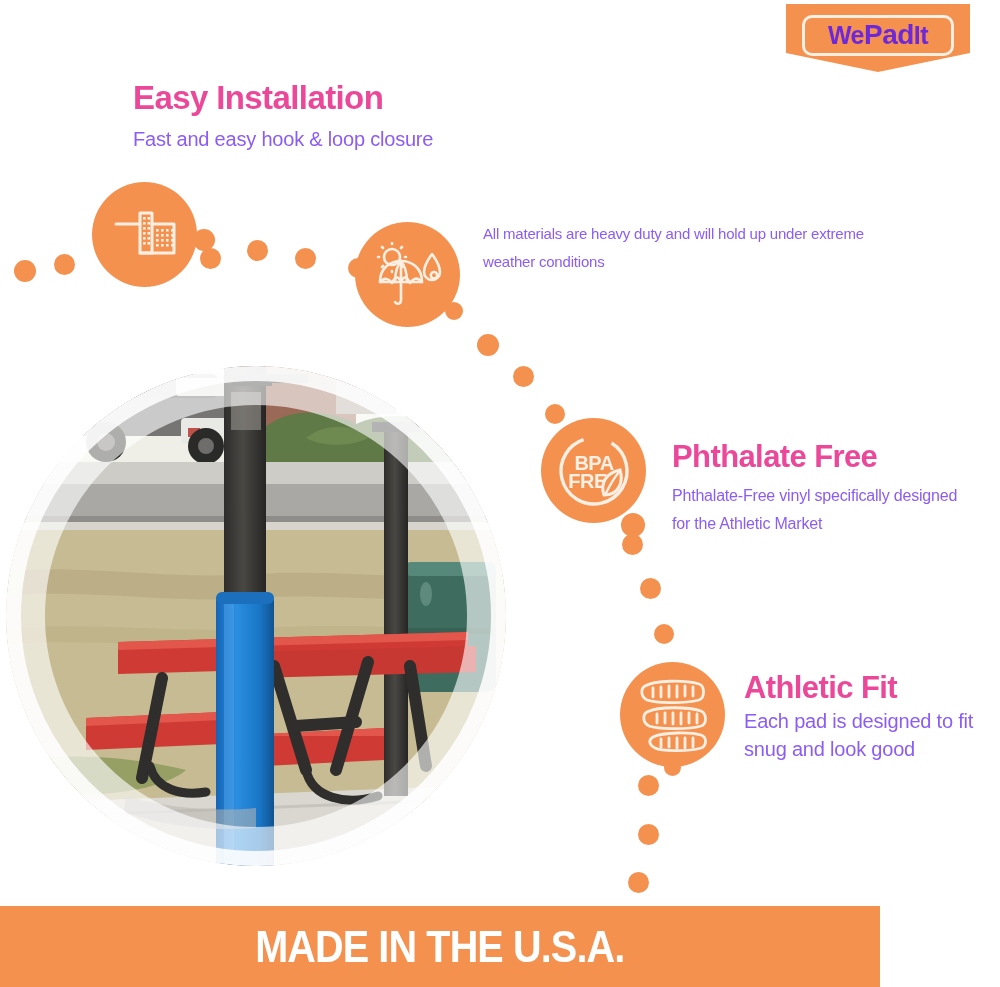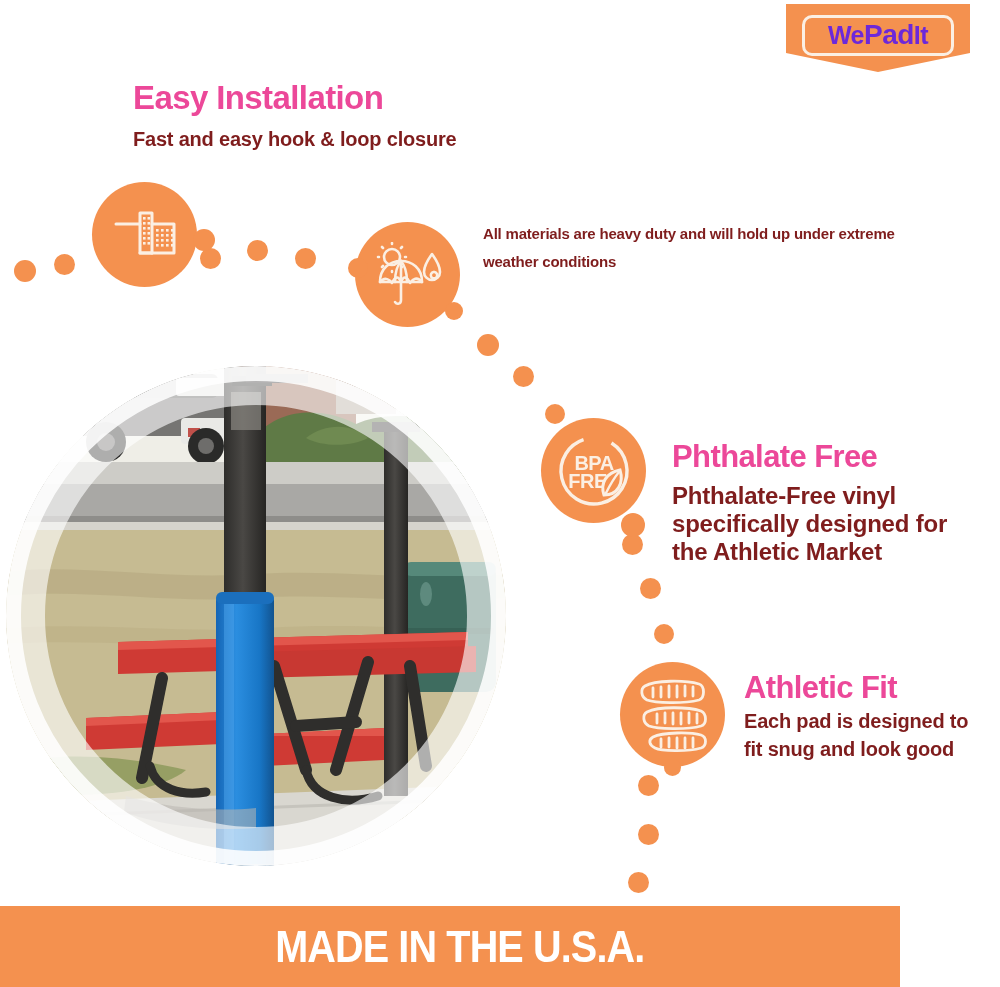--- a/index.html
+++ b/index.html
@@ -36,36 +36,35 @@
   .logo-text .w{font-weight:bold;}
   .logo-text .p{font-weight:bold;font-size:28px;}
   .logo-text .i{font-weight:bold;}
 
   
   .h-title{
     font-weight:bold;color:#ec4899;
     letter-spacing:-0.6px;
   }
   .h-sub{
-    color:#7f1d1d;
+    color:#8b5cf6;
     letter-spacing:-0.2px;
-    font-weight:bold;
   }
 
   #blk-easy{position:absolute;left:133px;top:78px;width:480px;}
   #blk-easy .h-title{font-size:33px;line-height:40px;}
   #blk-easy .h-sub{font-size:20px;line-height:28px;margin-top:7px;}
 
   #blk-weather{position:absolute;left:483px;top:214px;width:420px;}
   #blk-weather .h-title{font-size:31px;line-height:38px;}
   #blk-weather .h-sub{font-size:15px;line-height:28px;margin-top:6px;}
 
   #blk-phth{position:absolute;left:672px;top:438px;width:300px;}
   #blk-phth .h-title{font-size:31px;line-height:38px;}
-  #blk-phth .h-sub{font-size:24px;line-height:28px;margin-top:6px;}
+  #blk-phth .h-sub{font-size:16px;line-height:28px;margin-top:6px;}
 
   #blk-fit{position:absolute;left:744px;top:669px;width:240px;}
   #blk-fit .h-title{font-size:31px;line-height:38px;}
   #blk-fit .h-sub{font-size:20px;line-height:28px;}
 
   
   .badge{
     position:absolute;border-radius:50%;
     background:#F4914F;
     display:flex;align-items:center;justify-content:center;
@@ -87,21 +86,21 @@
   .photo{
     position:absolute;left:6px;top:366px;width:500px;height:500px;
     border-radius:50%;overflow:hidden;
   }
   .photo svg{display:block;}
 
   
   .banner{
     position:absolute;left:0;top:906px;width:880px;height:81px;
     background:#F4914F;
-    display:flex;align-items:center;justify-content:center;padding-left:20px;
+    display:flex;align-items:center;justify-content:center;
   }
   .banner-text{
     color:#ffffff;font-weight:bold;
     font-size:45px;line-height:48px;
     letter-spacing:-1px;
     transform:scaleX(0.88);
     white-space:nowrap;
   }
 </style>
 </head>

